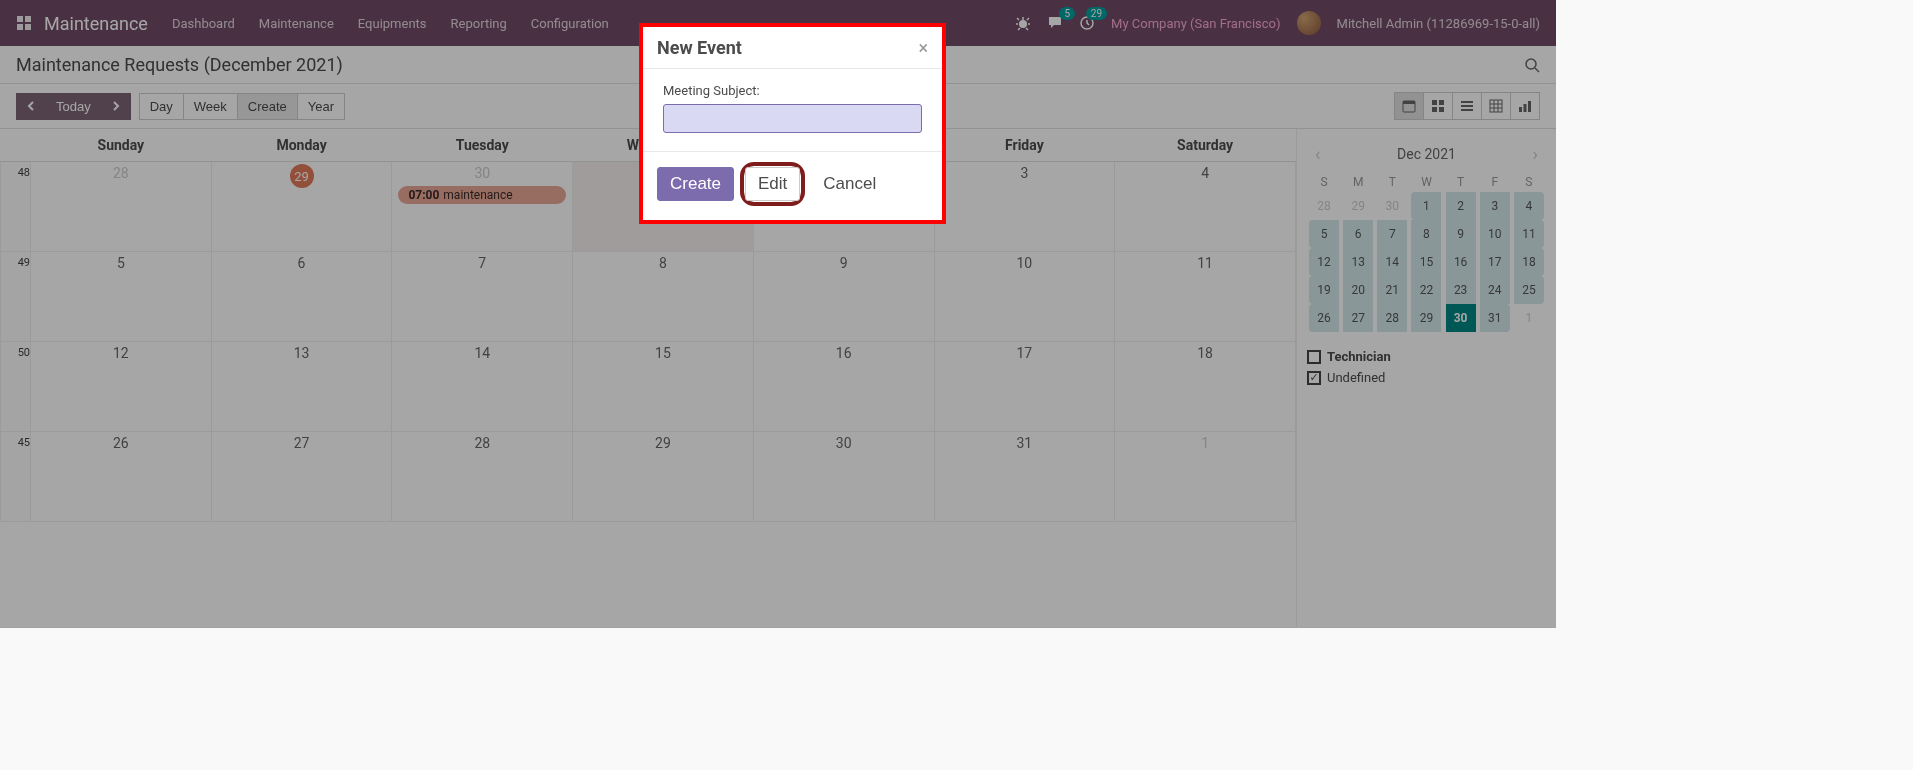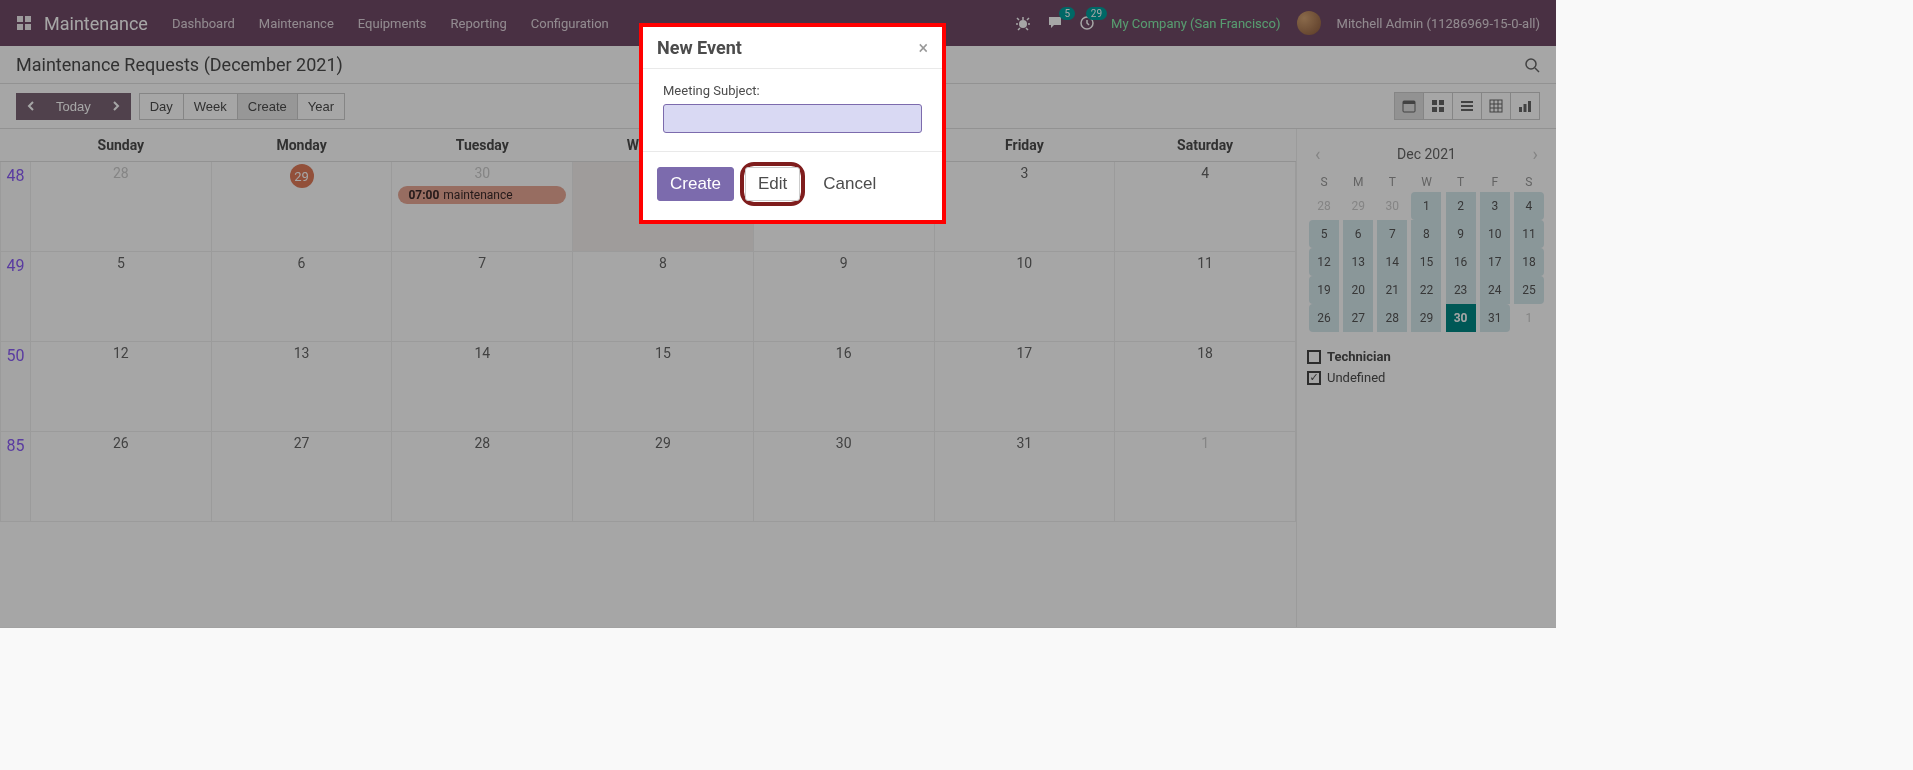--- a/index.html
+++ b/index.html
@@ -36,21 +36,21 @@
 
 .main { display: flex; height: calc(100% - 130px); }
 .calendar-area { flex: 1; background: #fff; overflow: hidden; }
 .sidebar { width: 260px; background: #fff; padding: 10px; border-left: 1px solid #eee; }
 
 
 .cal-grid { width: 100%; table-layout: fixed; border-collapse: collapse; }
 .cal-grid th { padding: 8px 4px; text-align: center; font-weight: 700; color: #4c4c4c; border-bottom: 1px solid #e0e0e0; font-size: 14px; }
 .cal-grid th.wk-col { width: 30px; font-weight: 400; }
 .cal-grid td { border: 1px solid #eee; height: 90px; vertical-align: top; position: relative; }
-.wk-num { width: 30px; text-align: center; color: #8b5cf6; font-size: 16px; vertical-align: top; padding-top: 4px; background: #fcfcfc; }
+.wk-num { width: 30px; text-align: right; color: #404040; font-size: 11px; vertical-align: top; padding-top: 4px; background: #fcfcfc; }
 .day-num { text-align: center; font-size: 14px; color: #666; padding: 3px 0; }
 .day-other { color: #ccc; }
 .day-today { background: #e07b5a; color: #fff; width: 24px; height: 24px; border-radius: 50%; display: inline-flex; align-items: center; justify-content: center; margin: 2px auto; }
 .cell-selected { background: #f4f0ee; }
 .event-pill { background: #e8a896; border-radius: 11px; padding: 2px 10px; margin: 2px 6px; font-size: 12px; color: #3b2a2a; display: flex; gap: 4px; align-items: center; }
 .event-time { font-weight: 700; }
 
 
 .mini-cal-head { display: flex; align-items: center; justify-content: space-between; padding: 4px 2px 8px; }
 .mini-cal-title { font-size: 14px; color: #666; }
@@ -121,21 +121,21 @@
         </svg>
       <span class="badge">5</span>
     </span>
     <span class="nav-icon">
       <svg width="16" height="16" viewBox="0 0 16 16" fill="none" stroke="#fff" stroke-width="1.5">
           <circle cx="8" cy="8" r="6"></circle>
           <path d="M8 5v3l2 2"></path>
         </svg>
       <span class="badge">29</span>
     </span>
-    <span style="color:#86efac;">My Company (San Francisco)</span>
+    <span style="color:#f9a8d4;">My Company (San Francisco)</span>
     <span class="avatar"></span>
     <span style="color:#e0d5dd;">Mitchell Admin (11286969-15-0-all)</span>
   </div>
 </div>
 
 <div class="control-bar">
   <span class="page-title">Maintenance Requests (December 2021)</span>
   <span class="search-icon-right">
     <svg width="16" height="16" viewBox="0 0 16 16" fill="none" stroke="#666" stroke-width="1.5">
         <circle cx="7" cy="7" r="5"></circle>
@@ -286,21 +286,21 @@
               <div class="day-num ">16</div>
             </td>
             <td class="">
               <div class="day-num ">17</div>
             </td>
             <td class="">
               <div class="day-num ">18</div>
             </td>
           </tr>
           <tr>
-            <td class="wk-num">85</td>
+            <td class="wk-num">45</td>
             <td class="">
               <div class="day-num ">26</div>
             </td>
             <td class="">
               <div class="day-num ">27</div>
             </td>
             <td class="">
               <div class="day-num ">28</div>
             </td>
             <td class="">

